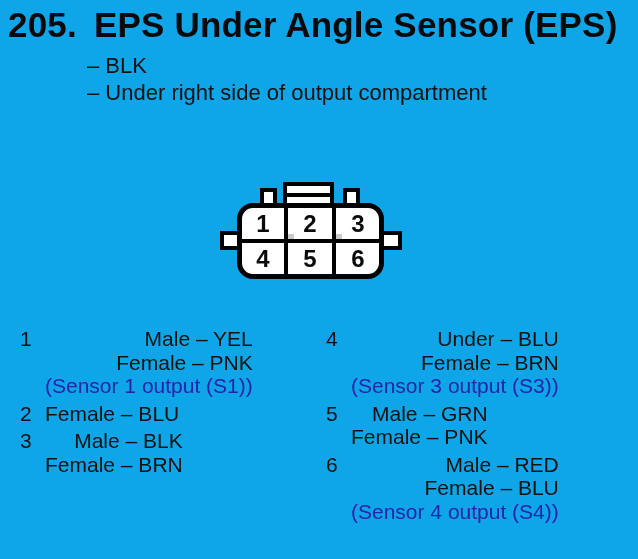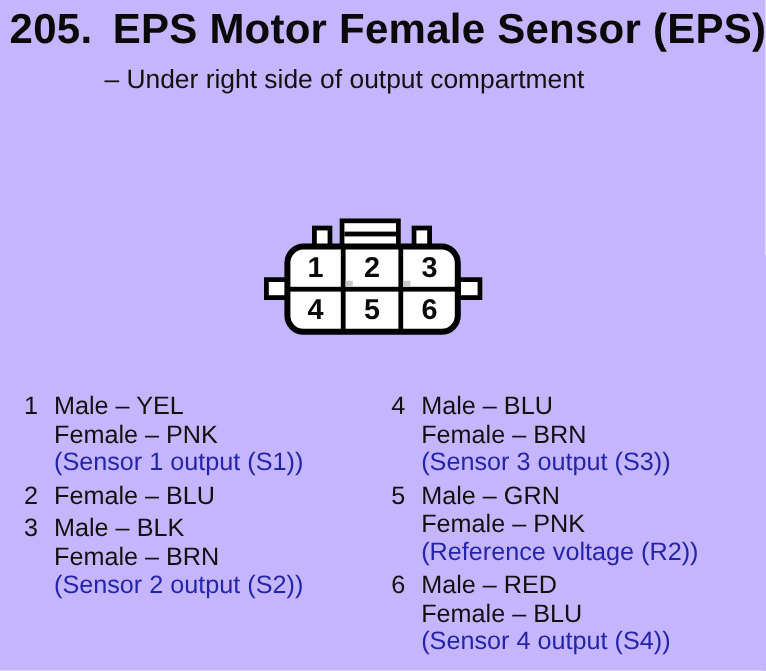--- a/index.html
+++ b/index.html
@@ -1,20 +1,20 @@
 <!DOCTYPE html>
 <html><head>
 <meta charset="utf-8">
 <style>
   html, body { margin: 0; padding: 0; background: #ffffff; }
   .page {
     position: relative;
     width: 638px;
     height: 559px;
-    background: #c4b5fd;
+    background: #0ea5e9;
     font-family: "Liberation Sans", sans-serif;
     color: #111111;
     overflow: hidden;
   }
 
   
   .title-row {
     position: absolute;
     left: 8px;
     top: 5px;
@@ -105,34 +105,35 @@
     position: absolute;
     top: 327px;
     font-size: 21px;
     line-height: 23.5px;
     white-space: nowrap;
   }
   .pin-col-left  { left: 20px; }
   .pin-col-right { left: 326px; }
   .pin-group { display: flex; margin-bottom: 4px; }
   .pin-group .num { width: 25px; flex: 0 0 25px; color: #111111; }
-  .pin-lines .wire { color: #111111; }
+  .pin-lines .wire { color: #111111; text-align: right; }
   .pin-lines .signal { color: #2424a8; }
 </style>
 </head>
 <body>
 
 <div class="page">
 
   <div class="title-row">
     <span>205.</span>
-    <span>EPS Motor Female Sensor (EPS)</span>
+    <span>EPS Under Angle Sensor (EPS)</span>
   </div>
 
   <div class="notes">
+    <div>– BLK</div>
     <div>– Under right side of output compartment</div>
   </div>
 
   <div class="connector">
     <div class="tab tab-top-center">
       <div class="tab-inner-line"></div>
     </div>
     <div class="tab tab-top-left"></div>
     <div class="tab tab-top-right"></div>
     <div class="tab tab-side-left"></div>
@@ -164,40 +165,38 @@
       <span class="num">2</span>
       <div class="pin-lines">
         <div class="wire">Female – BLU</div>
       </div>
     </div>
     <div class="pin-group">
       <span class="num">3</span>
       <div class="pin-lines">
         <div class="wire">Male – BLK</div>
         <div class="wire">Female – BRN</div>
-        <div class="signal">(Sensor 2 output (S2))</div>
       </div>
     </div>
   </div>
 
   <div class="pin-col pin-col-right">
     <div class="pin-group">
       <span class="num">4</span>
       <div class="pin-lines">
-        <div class="wire">Male – BLU</div>
+        <div class="wire">Under – BLU</div>
         <div class="wire">Female – BRN</div>
         <div class="signal">(Sensor 3 output (S3))</div>
       </div>
     </div>
     <div class="pin-group">
       <span class="num">5</span>
       <div class="pin-lines">
         <div class="wire">Male – GRN</div>
         <div class="wire">Female – PNK</div>
-        <div class="signal">(Reference voltage (R2))</div>
       </div>
     </div>
     <div class="pin-group">
       <span class="num">6</span>
       <div class="pin-lines">
         <div class="wire">Male – RED</div>
         <div class="wire">Female – BLU</div>
         <div class="signal">(Sensor 4 output (S4))</div>
       </div>
     </div>

